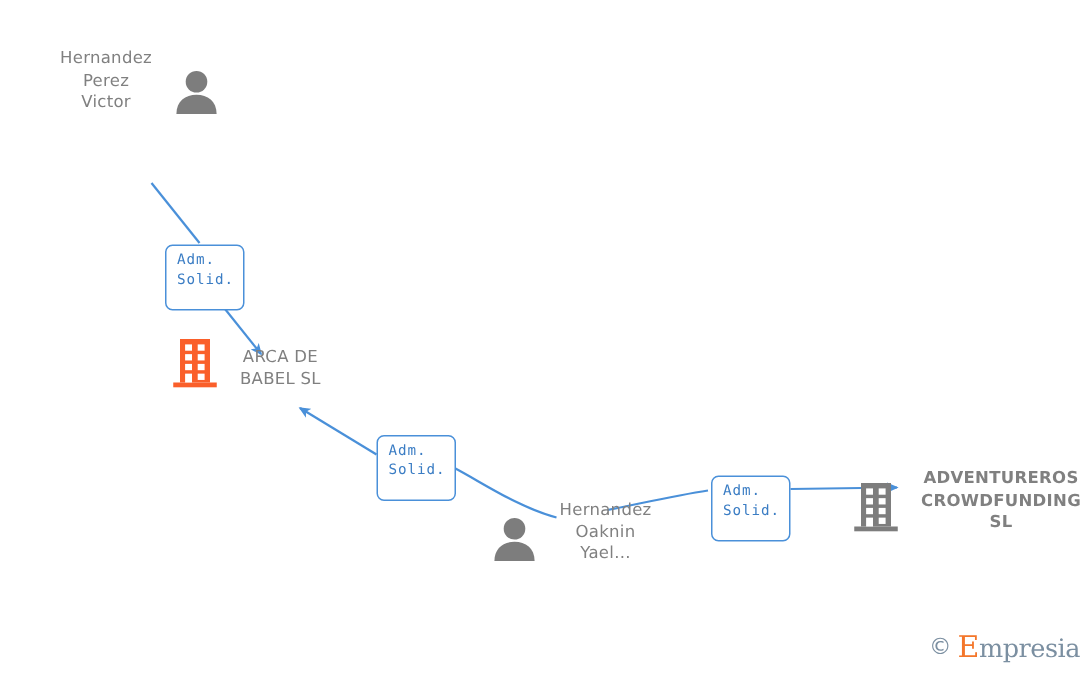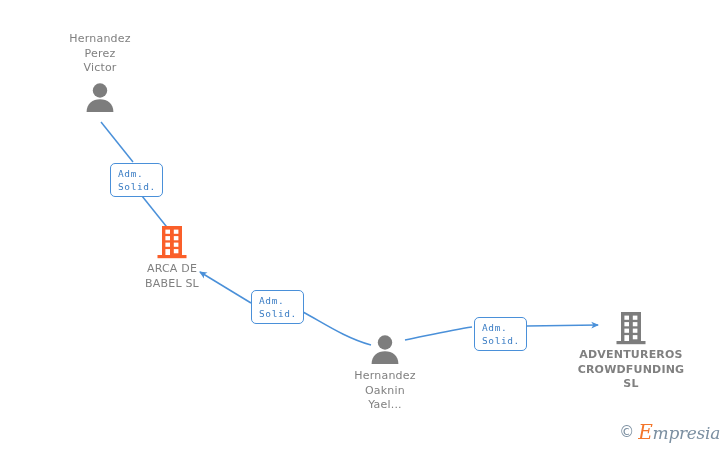--- a/index.html
+++ b/index.html
@@ -23,22 +23,23 @@
     top: 0;
     width: 728px;
     height: 450px;
     pointer-events: none;
   }
 
   
   .node {
     position: absolute;
     display: flex;
-    flex-direction: column;
-    align-items: center;
+    flex-direction: row;
+    align-items: flex-end;
+    gap: 12px;
   }
   .node-label {
     margin-top: 2px;
     font-family: "DejaVu Sans", sans-serif;
     font-size: 11px;
     line-height: 14.5px;
     color: #808080;
     text-align: center;
     white-space: pre-line;
     letter-spacing: 0.2px;
@@ -57,21 +58,21 @@
   .edge-label {
     position: absolute;
     background: #ffffff;
     border: 1.6px solid #4a90d9;
     border-radius: 5px;
     color: #3b7dc4;
     font-family: "DejaVu Sans Mono", monospace;
     font-size: 9.5px;
     line-height: 13px;
     letter-spacing: 0.6px;
-    padding: 3px 6px 3px 7px;
+    padding: 3px 6px 13px 7px;
     text-align: left;
     white-space: pre-line;
     box-sizing: border-box;
   }
 
   
   #watermark {
     position: absolute;
     right: 8px;
     bottom: 8px;
@@ -80,21 +81,20 @@
     gap: 4px;
   }
   #watermark .copy {
     font-family: "DejaVu Sans", sans-serif;
     font-size: 15px;
     color: #7b8fa1;
     line-height: 1;
   }
   #watermark .brand {
     font-family: "DejaVu Serif", serif;
-    font-style: italic;
     font-size: 17px;
     line-height: 1;
     color: #7b8fa1;
     letter-spacing: -0.3px;
   }
   #watermark .brand .cap {
     color: #f4762a;
     font-size: 20px;
   }
 </style>

